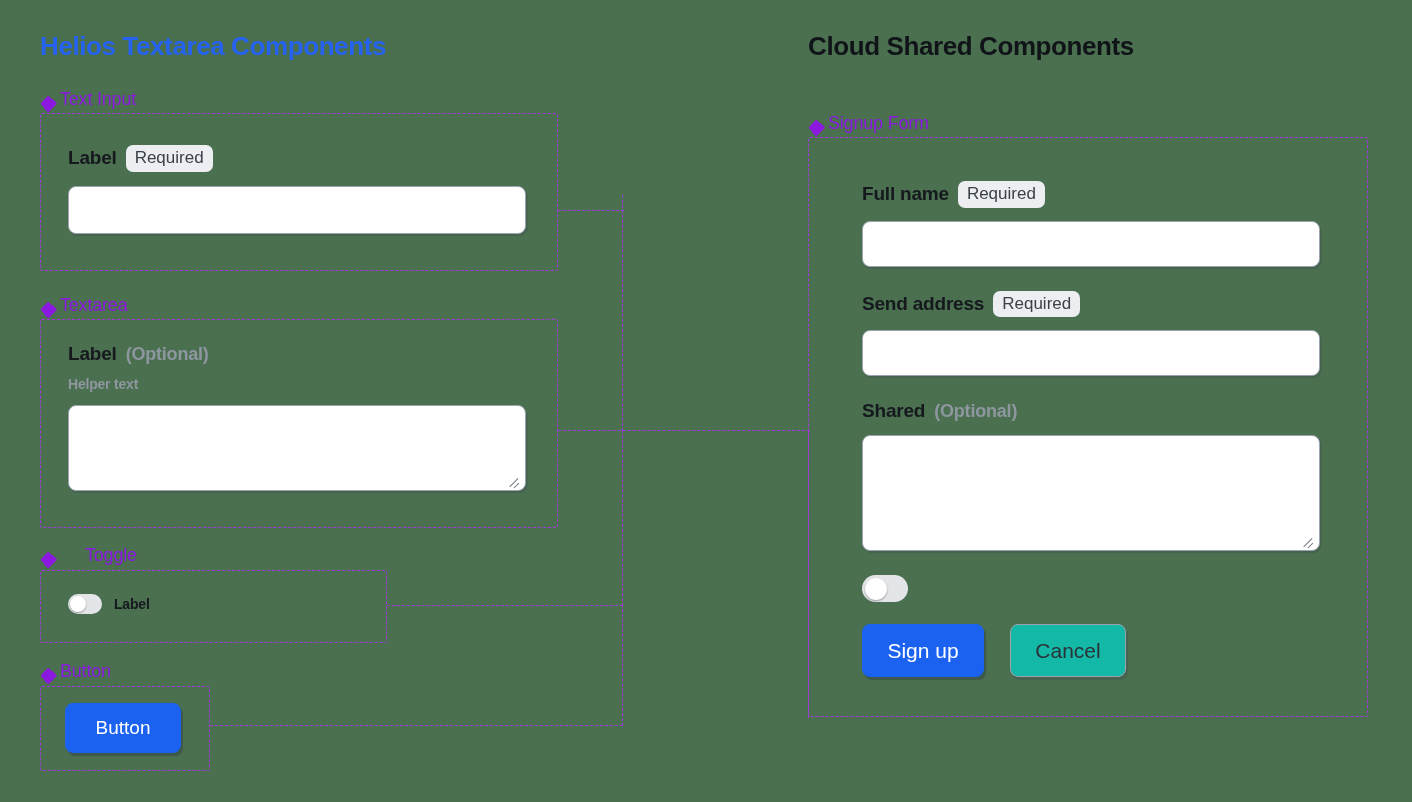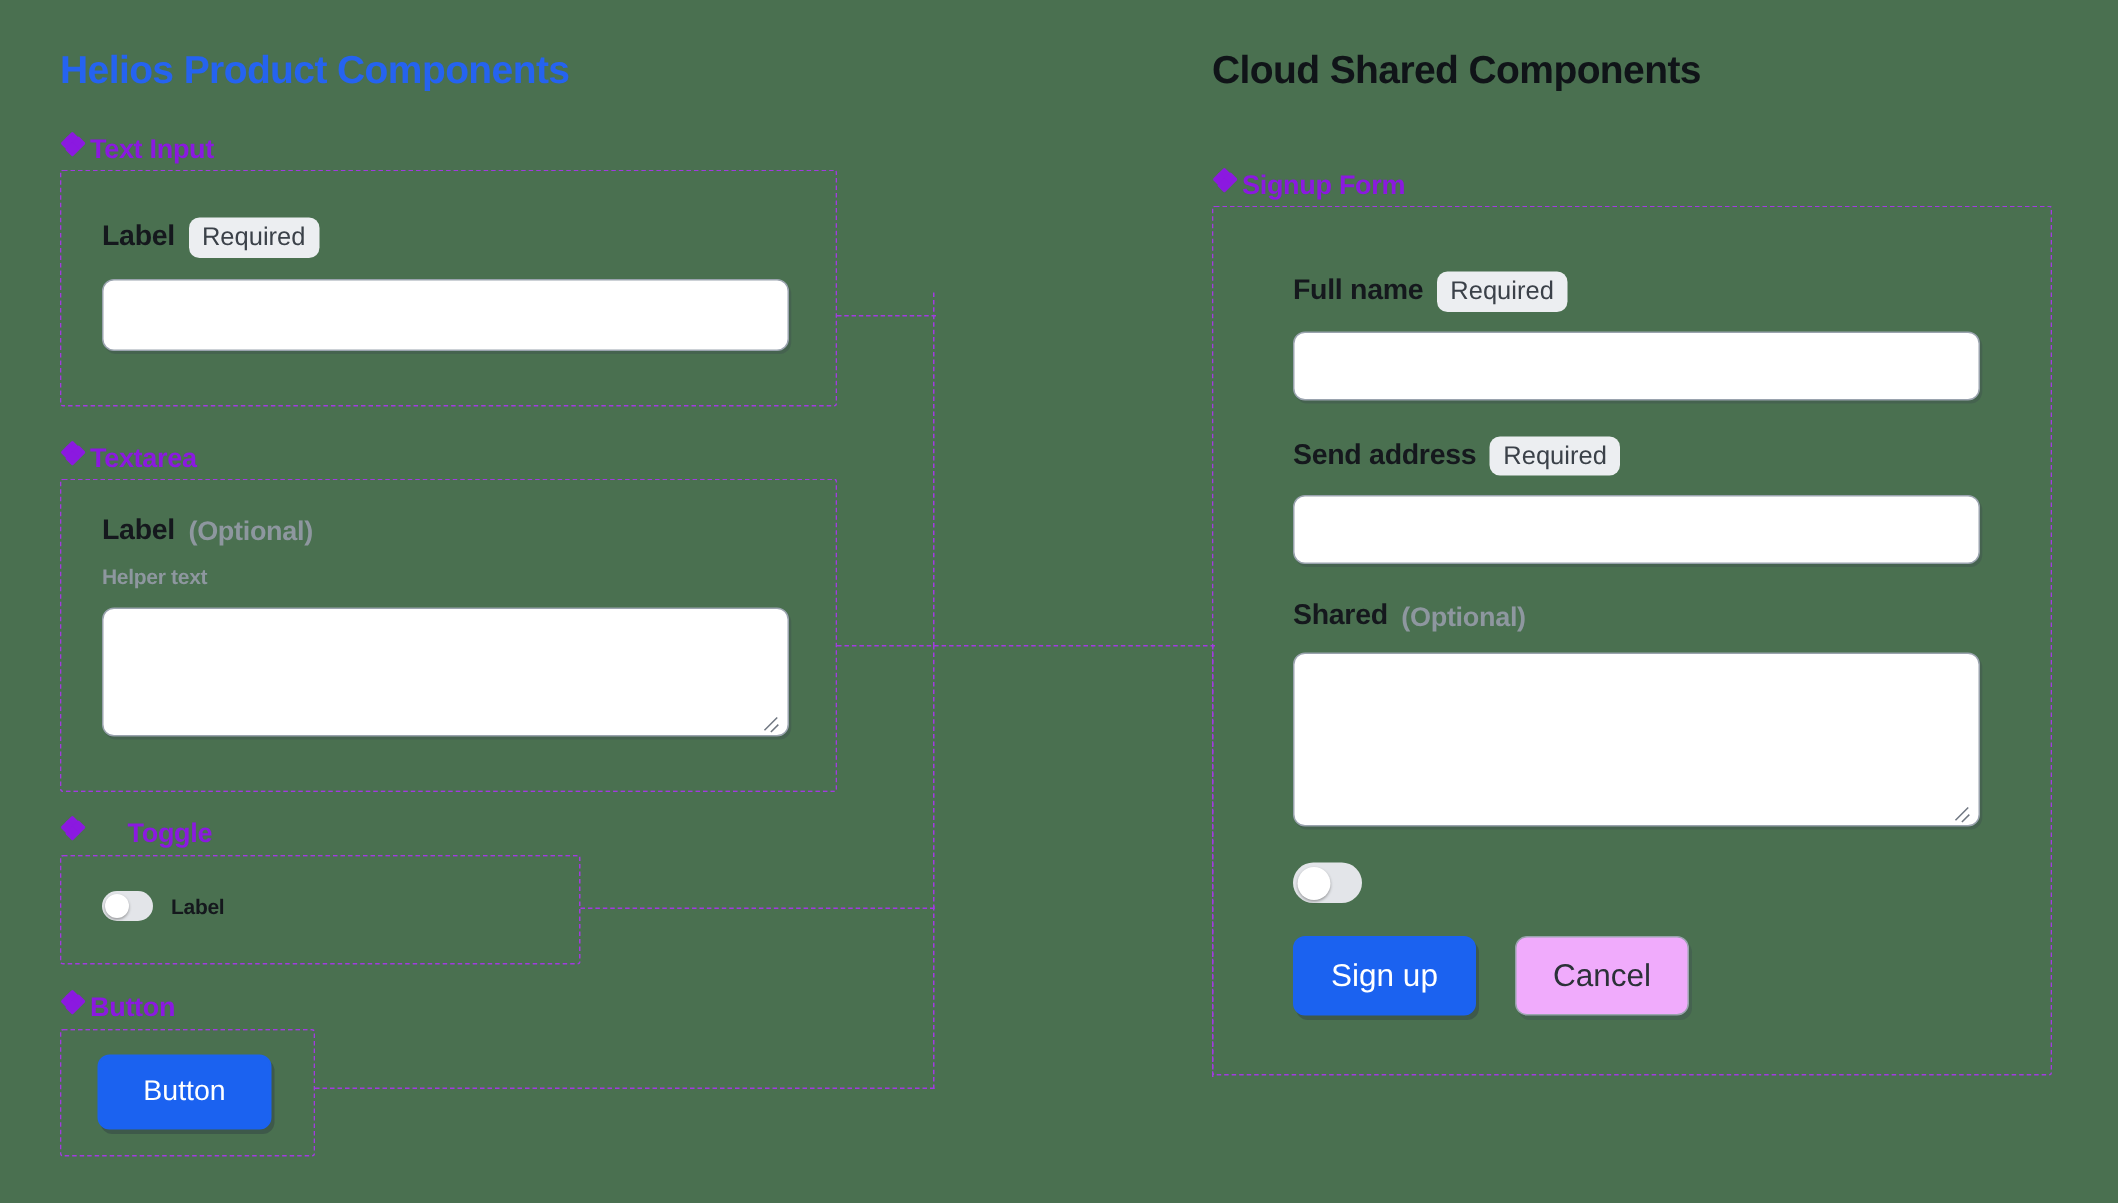--- a/index.html
+++ b/index.html
@@ -25,25 +25,25 @@
     letter-spacing: -0.4px;
     white-space: nowrap;
   }
   #left-column-title  { left: 40px;  top: 31px; color: #2563f0; }
   #right-column-title { left: 808px; top: 31px; color: #101418; }
 
   
   .section-label {
     position: absolute;
     display: flex;
-    align-items: flex-start;
+    align-items: flex-end;
     gap: 5px;
     color: #8b19e0;
     font-size: 18px;
-    font-weight: 700;
+    font-weight: 400;
     letter-spacing: -0.2px;
     white-space: nowrap;
   }
   .diamond-icon {
     width: 13px;
     height: 13px;
     position: relative;
     display: inline-block;
     flex: none;
   }
@@ -175,21 +175,21 @@
     user-select: none;
     border: 1px solid transparent;
   }
   .btn-primary {
     background: #1b62f0;
     color: #ffffff;
     border-color: #1b62f0;
     box-shadow: 2px 3px 0 rgba(45,55,65,0.40);
   }
   .btn-secondary {
-    background: #f0abfc;
+    background: #14b8a6;
     color: #2b3138;
     border-color: #9aa3ae;
     box-shadow: 2px 3px 0 rgba(60,70,80,0.32);
   }
 
   
   #label-text-input { left: 42px; top: 89px; }
   #frame-text-input { left: 40px; top: 113px; width: 518px; height: 158px; }
   #text-input-group { position: absolute; left: 68px; top: 145px; width: 458px; }
 
@@ -234,21 +234,21 @@
   #conn-textarea-stub  { left: 558px; top: 430px;  width: 252px; }
   #conn-toggle-stub    { left: 387px; top: 605px;  width: 236px; }
   #conn-toggle-vert    { left: 622px; top: 430px;  height: 176px; }
   #conn-button-stub    { left: 210px; top: 725px;  width: 413px; }
   #conn-button-vert    { left: 622px; top: 604px;  height: 122px; }
   #conn-form-vert      { left: 808px; top: 430px;  height: 288px; }
 </style>
 </head>
 <body>
 
-<div class="col-title" id="left-column-title">Helios Product Components</div>
+<div class="col-title" id="left-column-title">Helios Textarea Components</div>
 
 <div class="col-title" id="right-column-title">Cloud Shared Components</div>
 
 <div class="conn h" id="conn-textinput-stub"></div>
 <div class="conn v" id="conn-textinput-vert"></div>
 <div class="conn h" id="conn-textarea-stub"></div>
 <div class="conn v" id="conn-toggle-vert"></div>
 <div class="conn h" id="conn-toggle-stub"></div>
 <div class="conn v" id="conn-button-vert"></div>
 <div class="conn h" id="conn-button-stub"></div>

